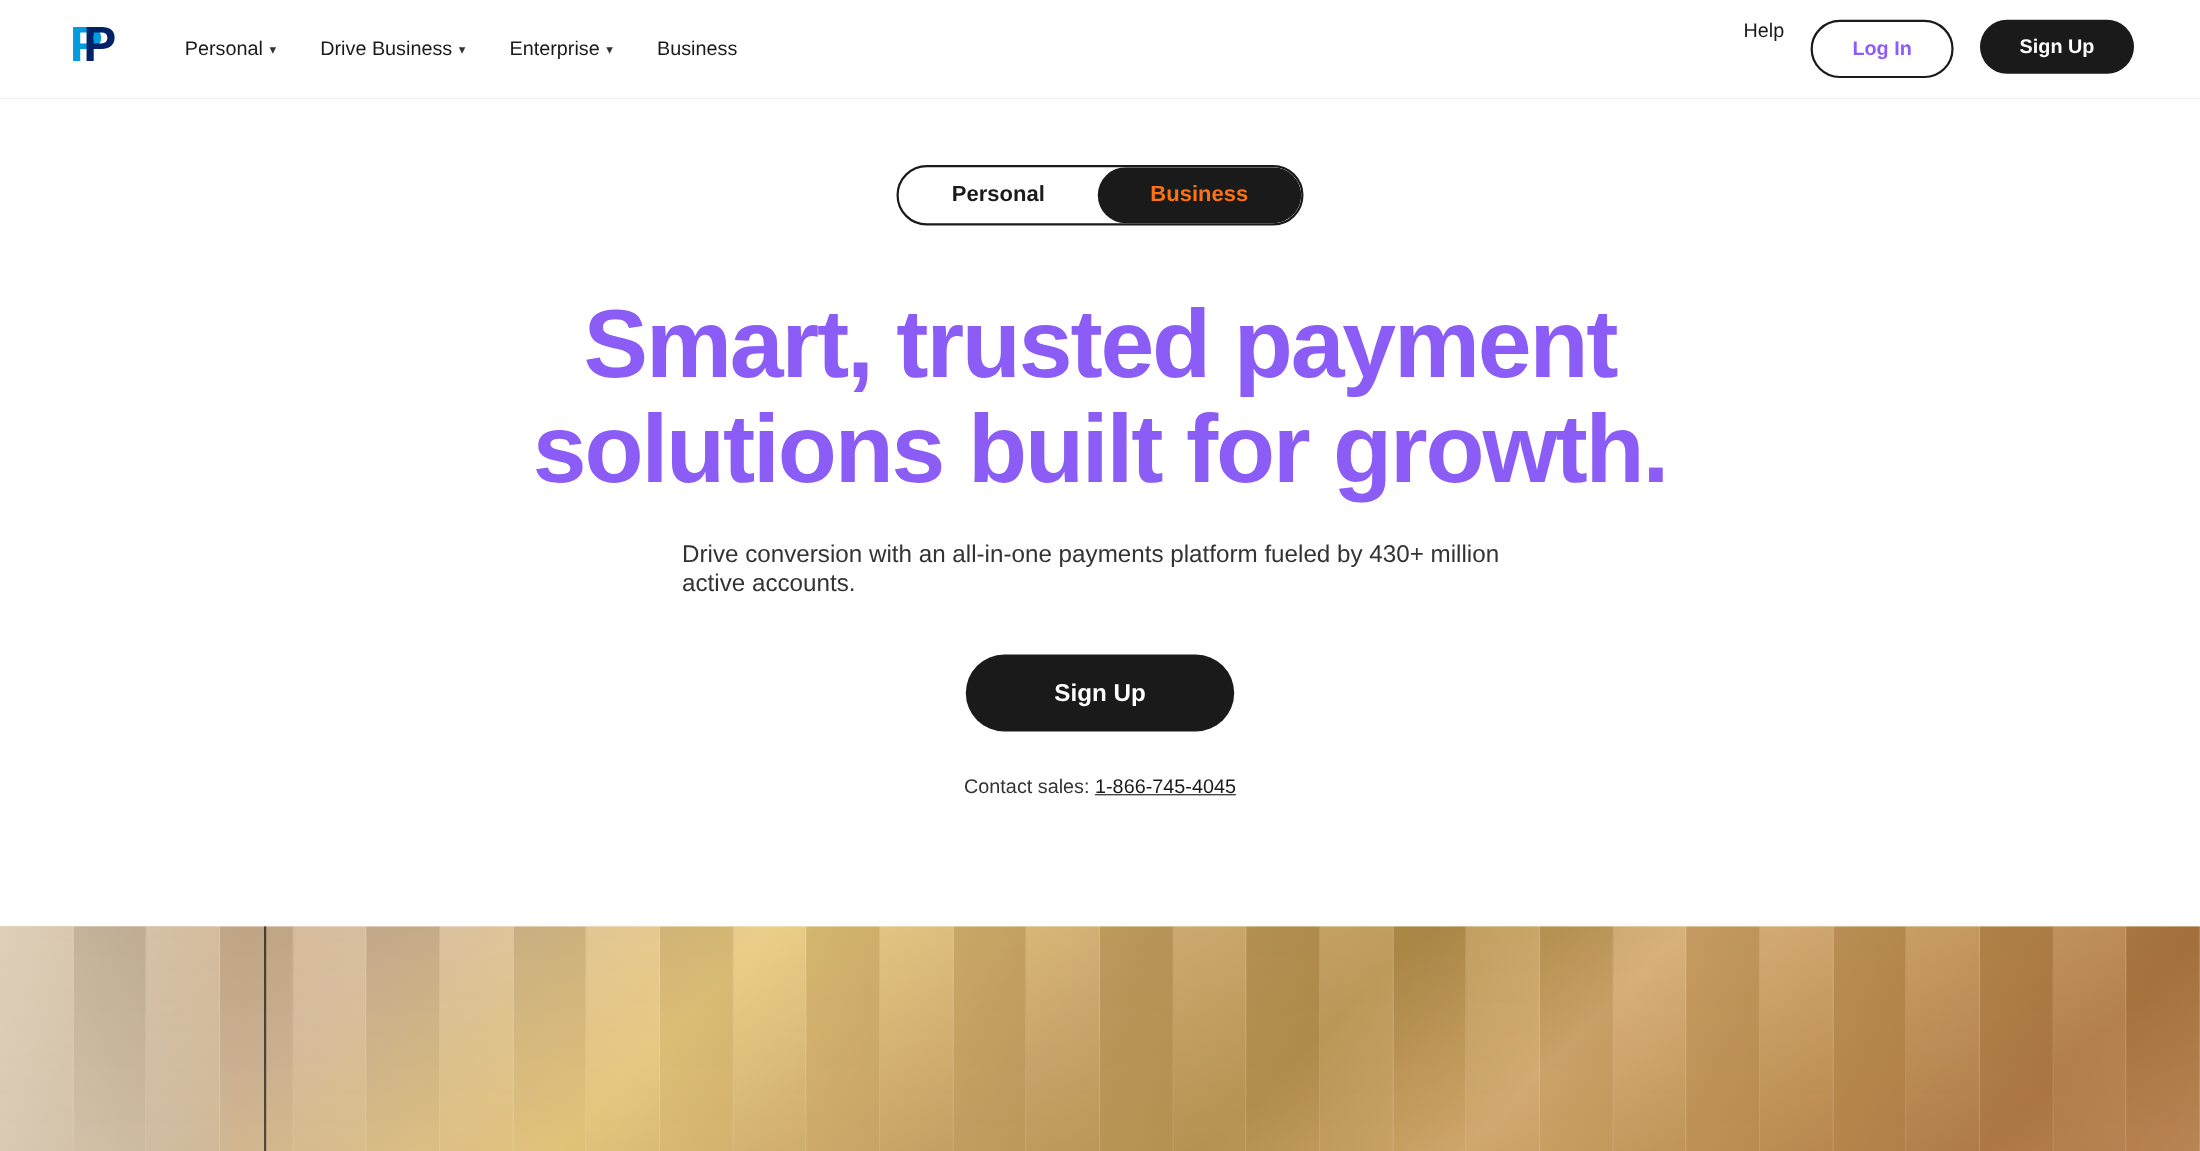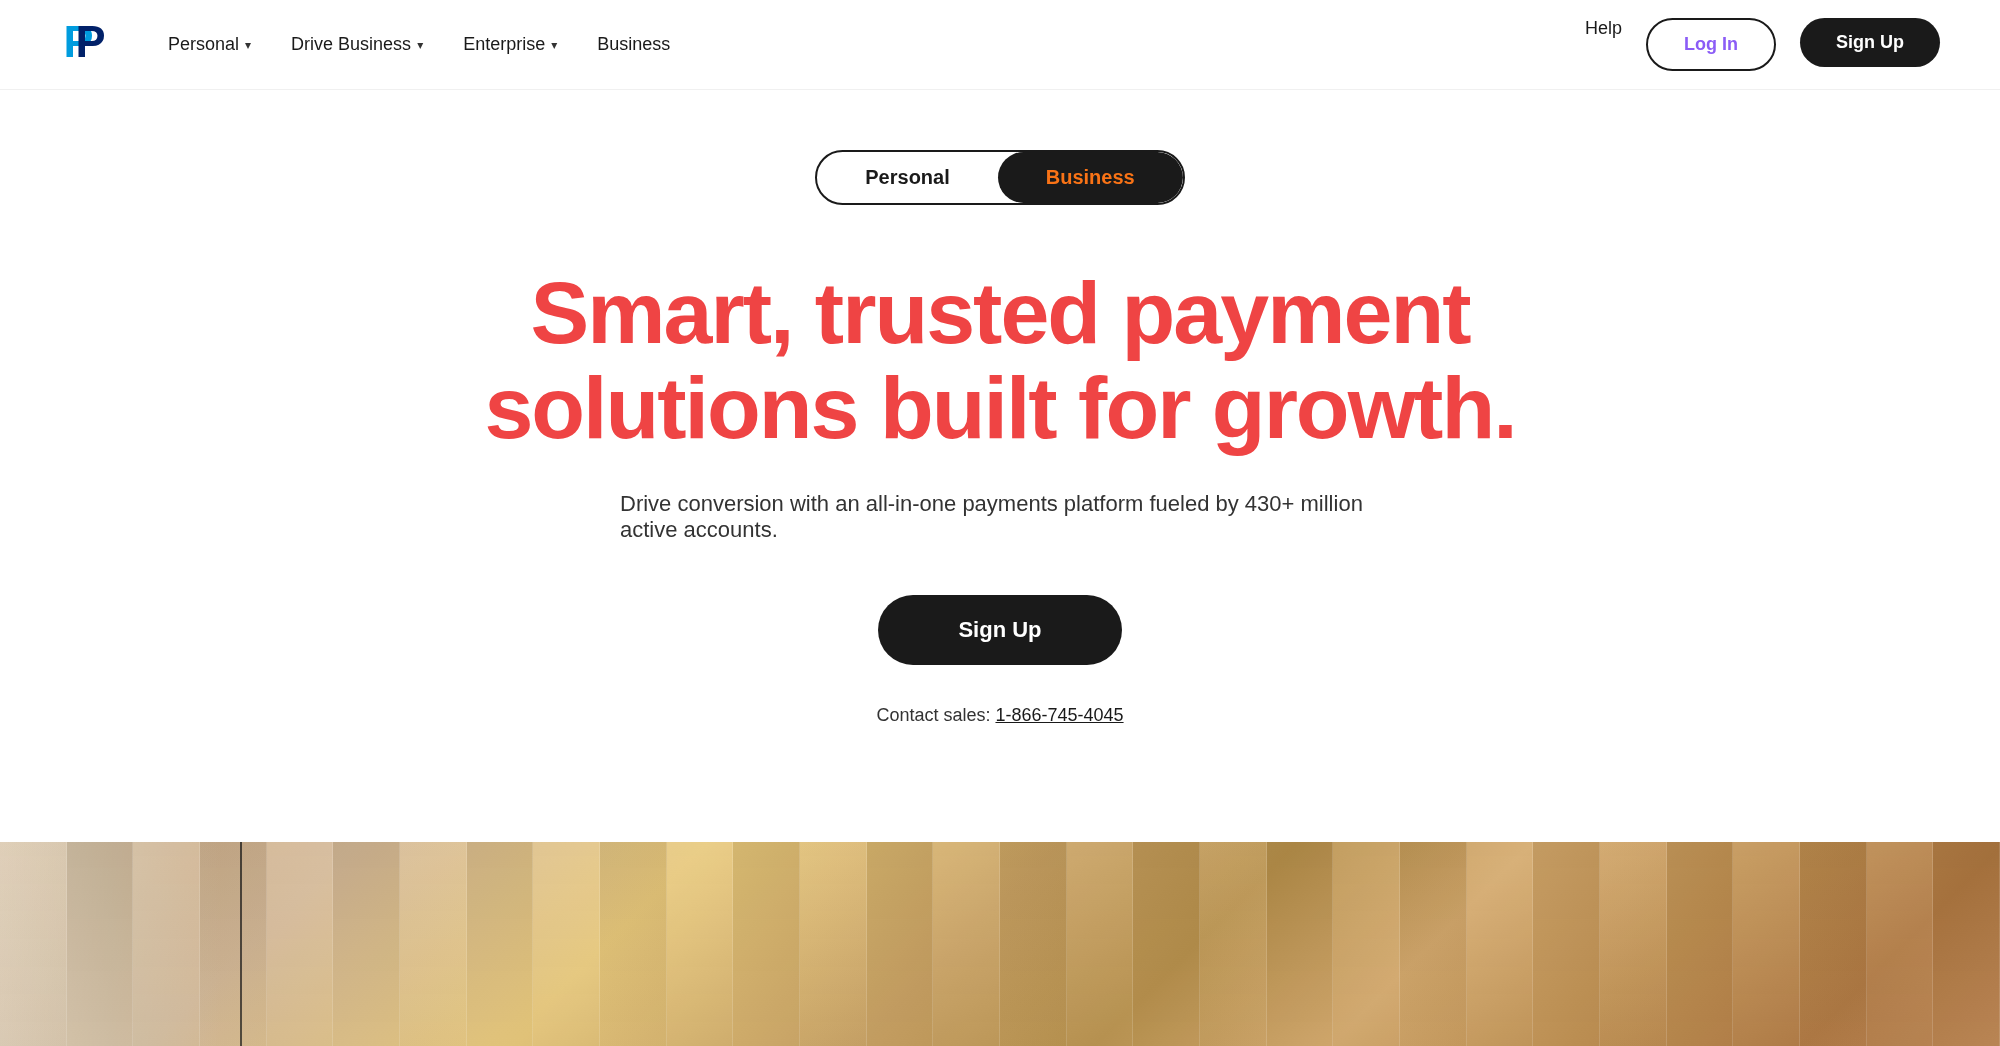--- a/index.html
+++ b/index.html
@@ -140,21 +140,21 @@
 
     .toggle-option.active {
       background: #1a1a1a;
       color: #f97316;
     }
 
     
     .hero-heading {
       font-size: 88px;
       font-weight: 800;
-      color: #ef4444;
+      color: #8b5cf6;
       text-align: center;
       line-height: 1.08;
       max-width: 1300px;
       margin-bottom: 36px;
       letter-spacing: -2px;
     }
 
     .hero-subtext {
       font-size: 22px;
       font-weight: 400;

